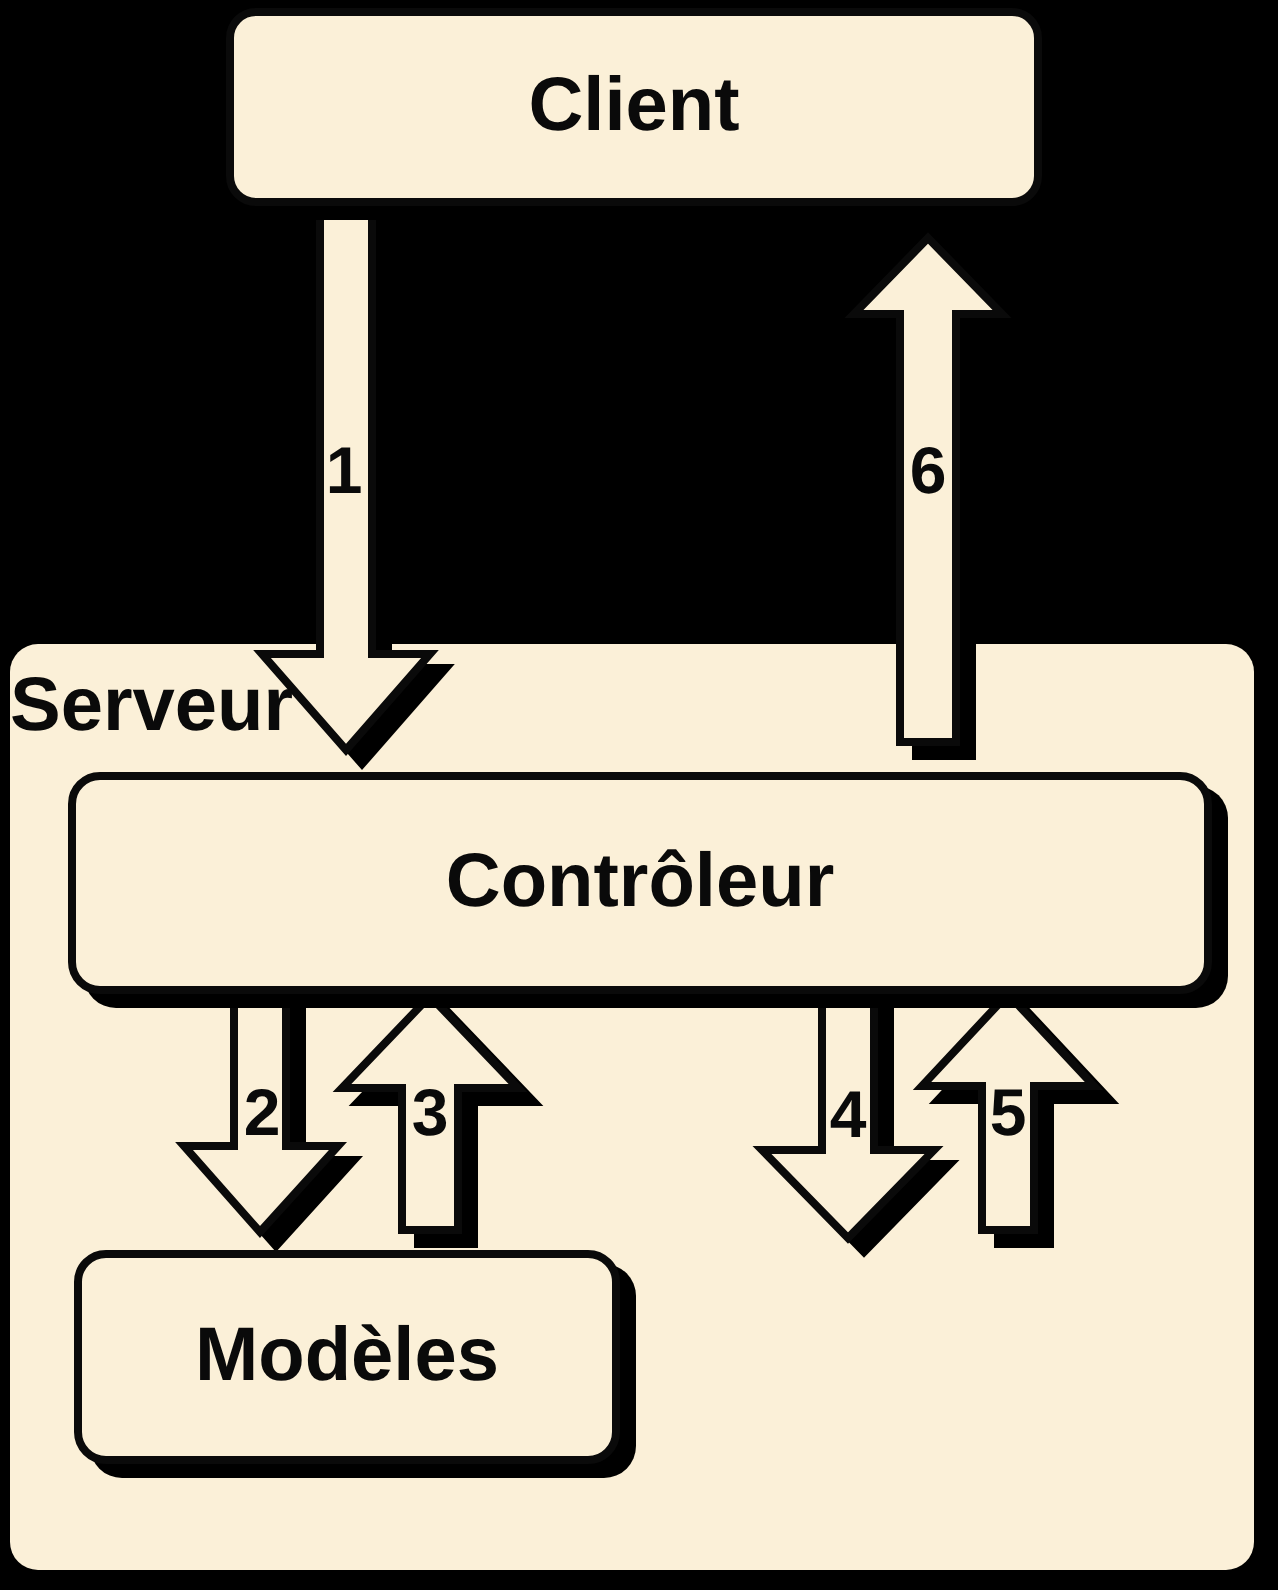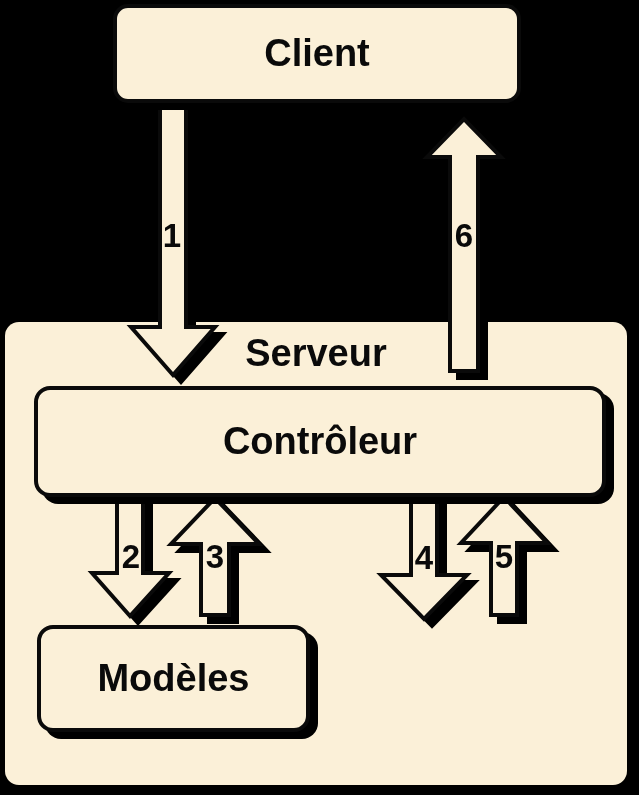--- a/index.html
+++ b/index.html
@@ -13,21 +13,21 @@
     font-family:"Liberation Sans","DejaVu Sans",sans-serif;
   }
   .stage{position:relative;width:639px;height:795px;background:var(--bg);padding-left:12px;}
 
   .server-container{
     position:absolute;left:5px;top:322px;width:622px;height:463px;
     background:var(--fill);border-radius:14px;
   }
   .server-label{
     position:absolute;left:5px;top:334px;width:622px;
-    text-align:center;font-size:38px;font-weight:700;color:var(--ink);
+    font-size:38px;font-weight:700;color:var(--ink);
     line-height:1.05;
   }
 
   .node{
     position:absolute;box-sizing:border-box;
     background:var(--fill);
     border:4px solid var(--ink);
     border-radius:16px;
     box-shadow:8px 7px 0 #000;
     display:flex;align-items:center;justify-content:center;

